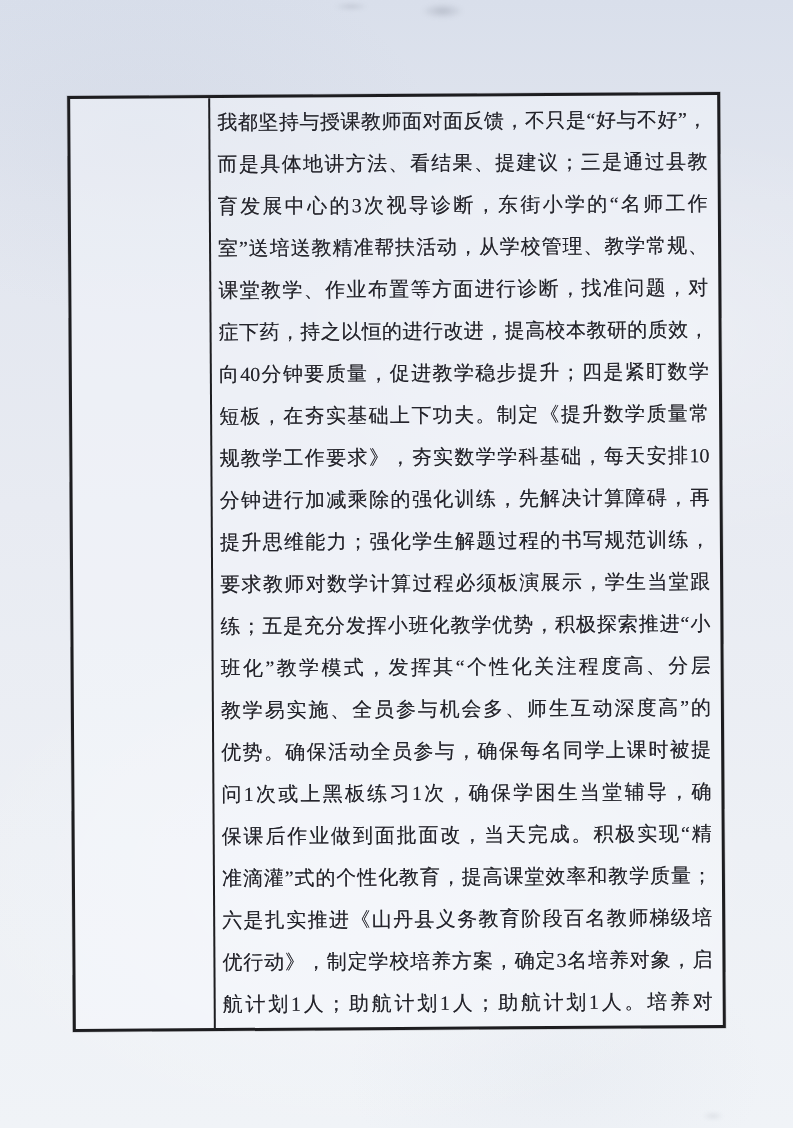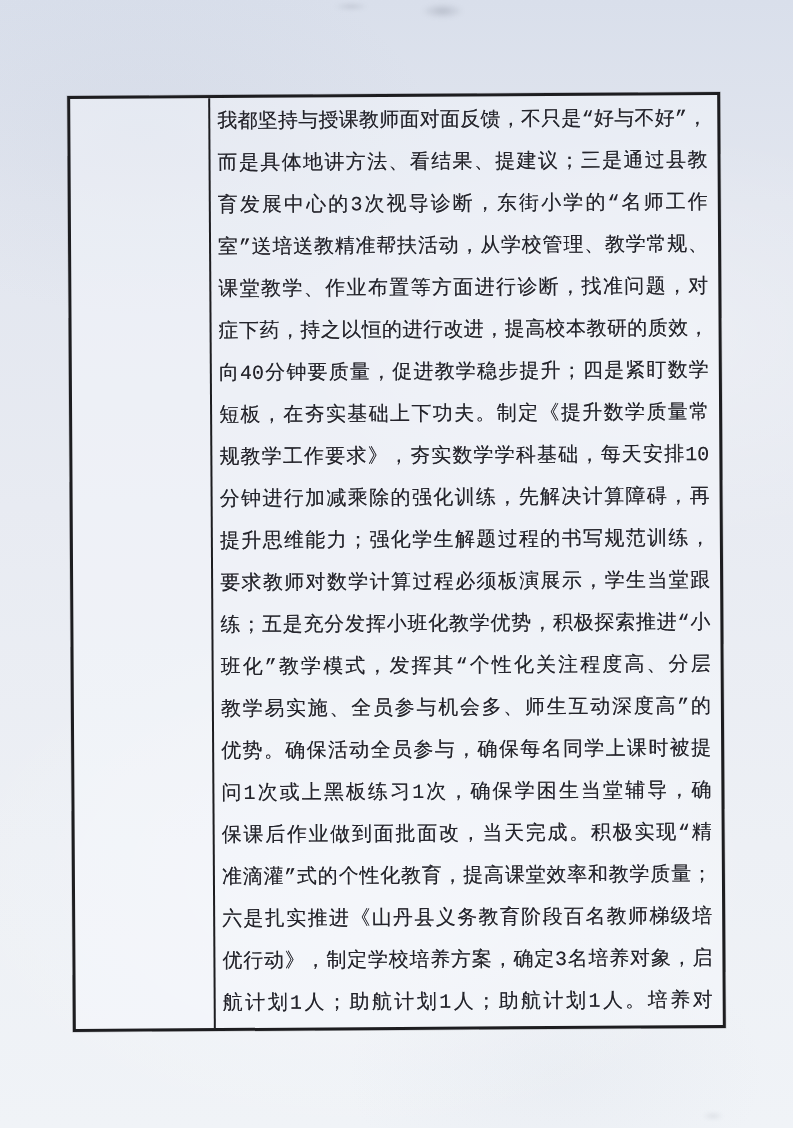--- a/index.html
+++ b/index.html
@@ -10,21 +10,20 @@
     width: 793px;
     height: 1128px;
     overflow: hidden;
     position: relative;
     background: linear-gradient(180deg, #d9dfeb 0%, #e2e6ef 18%, #e8ebf2 45%, #edf0f5 75%, #f0f3f7 100%);
     font-family: "Liberation Serif", "DejaVu Serif", serif;
   }
   .page {
     position: absolute;
     inset: 0;
-    font-family: Liberation Mono, monospace;
   }
   
   .paper-texture {
     position: absolute;
     inset: 0;
     background:
       radial-gradient(420px 260px at 18% 12%, rgba(160,172,196,0.10), rgba(0,0,0,0) 70%),
       radial-gradient(520px 300px at 82% 30%, rgba(255,255,255,0.28), rgba(0,0,0,0) 70%),
       radial-gradient(600px 380px at 45% 78%, rgba(255,255,255,0.30), rgba(0,0,0,0) 70%),
       radial-gradient(300px 200px at 70% 95%, rgba(170,182,204,0.08), rgba(0,0,0,0) 70%);

